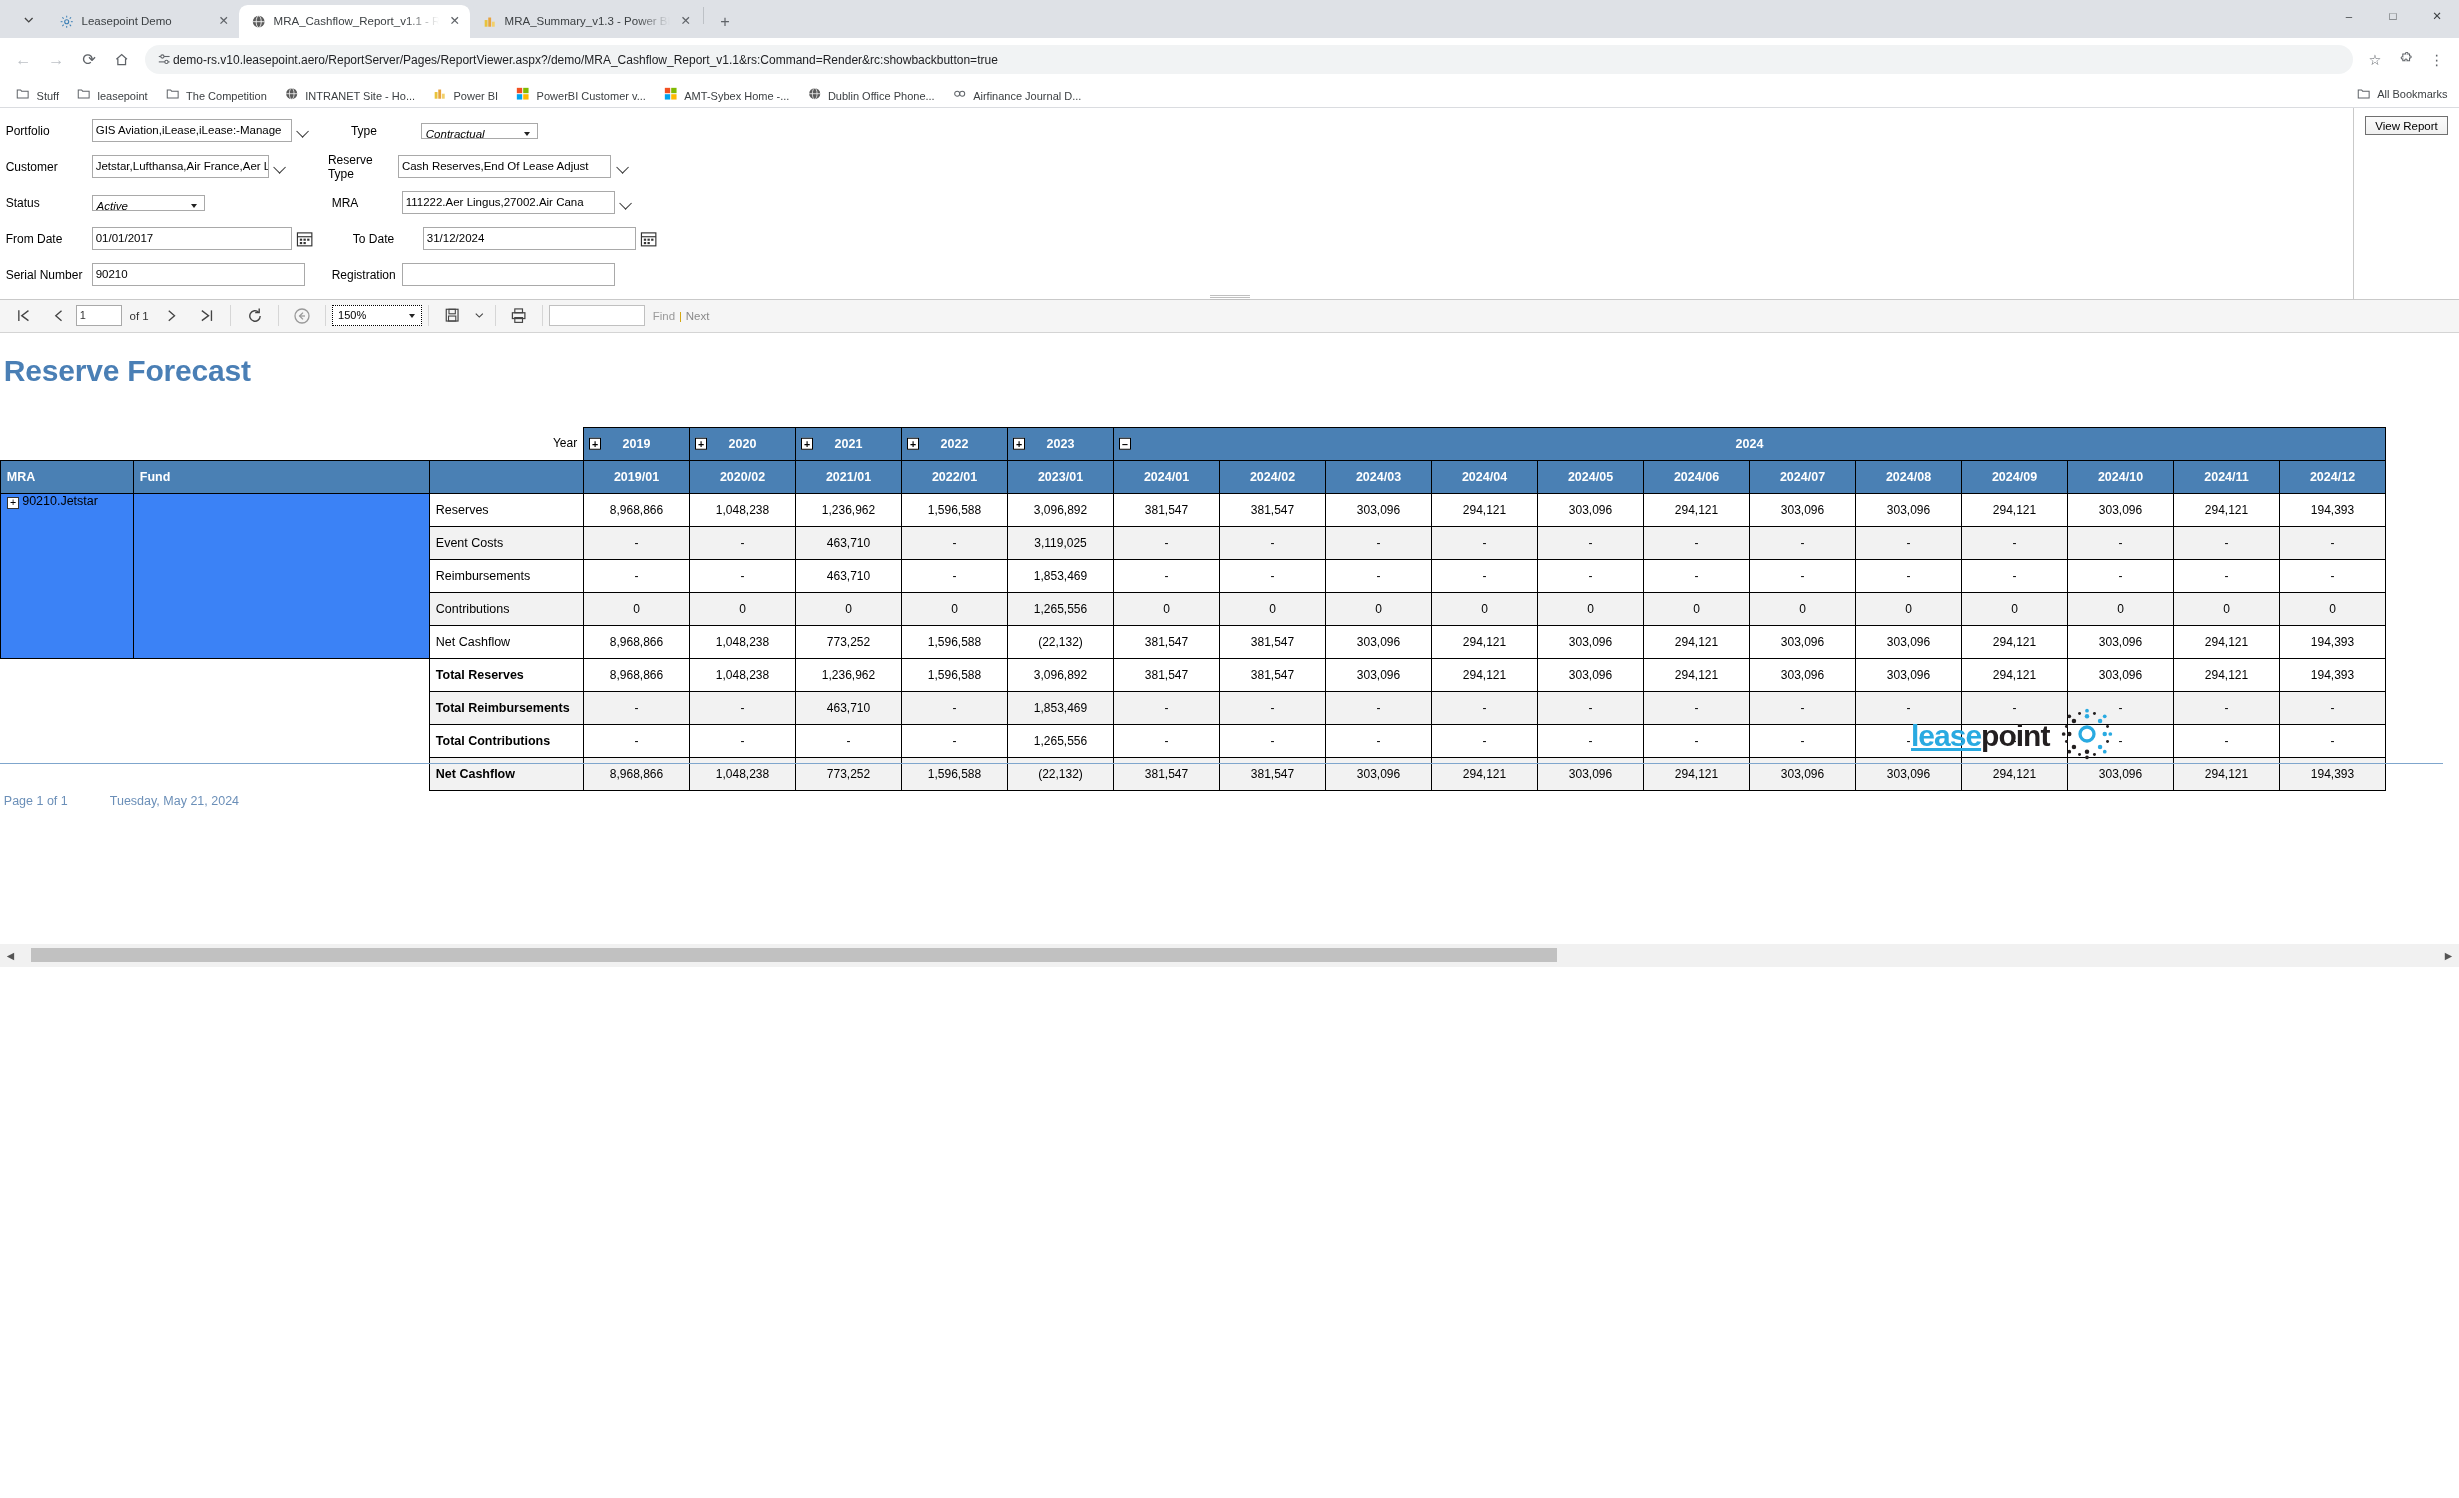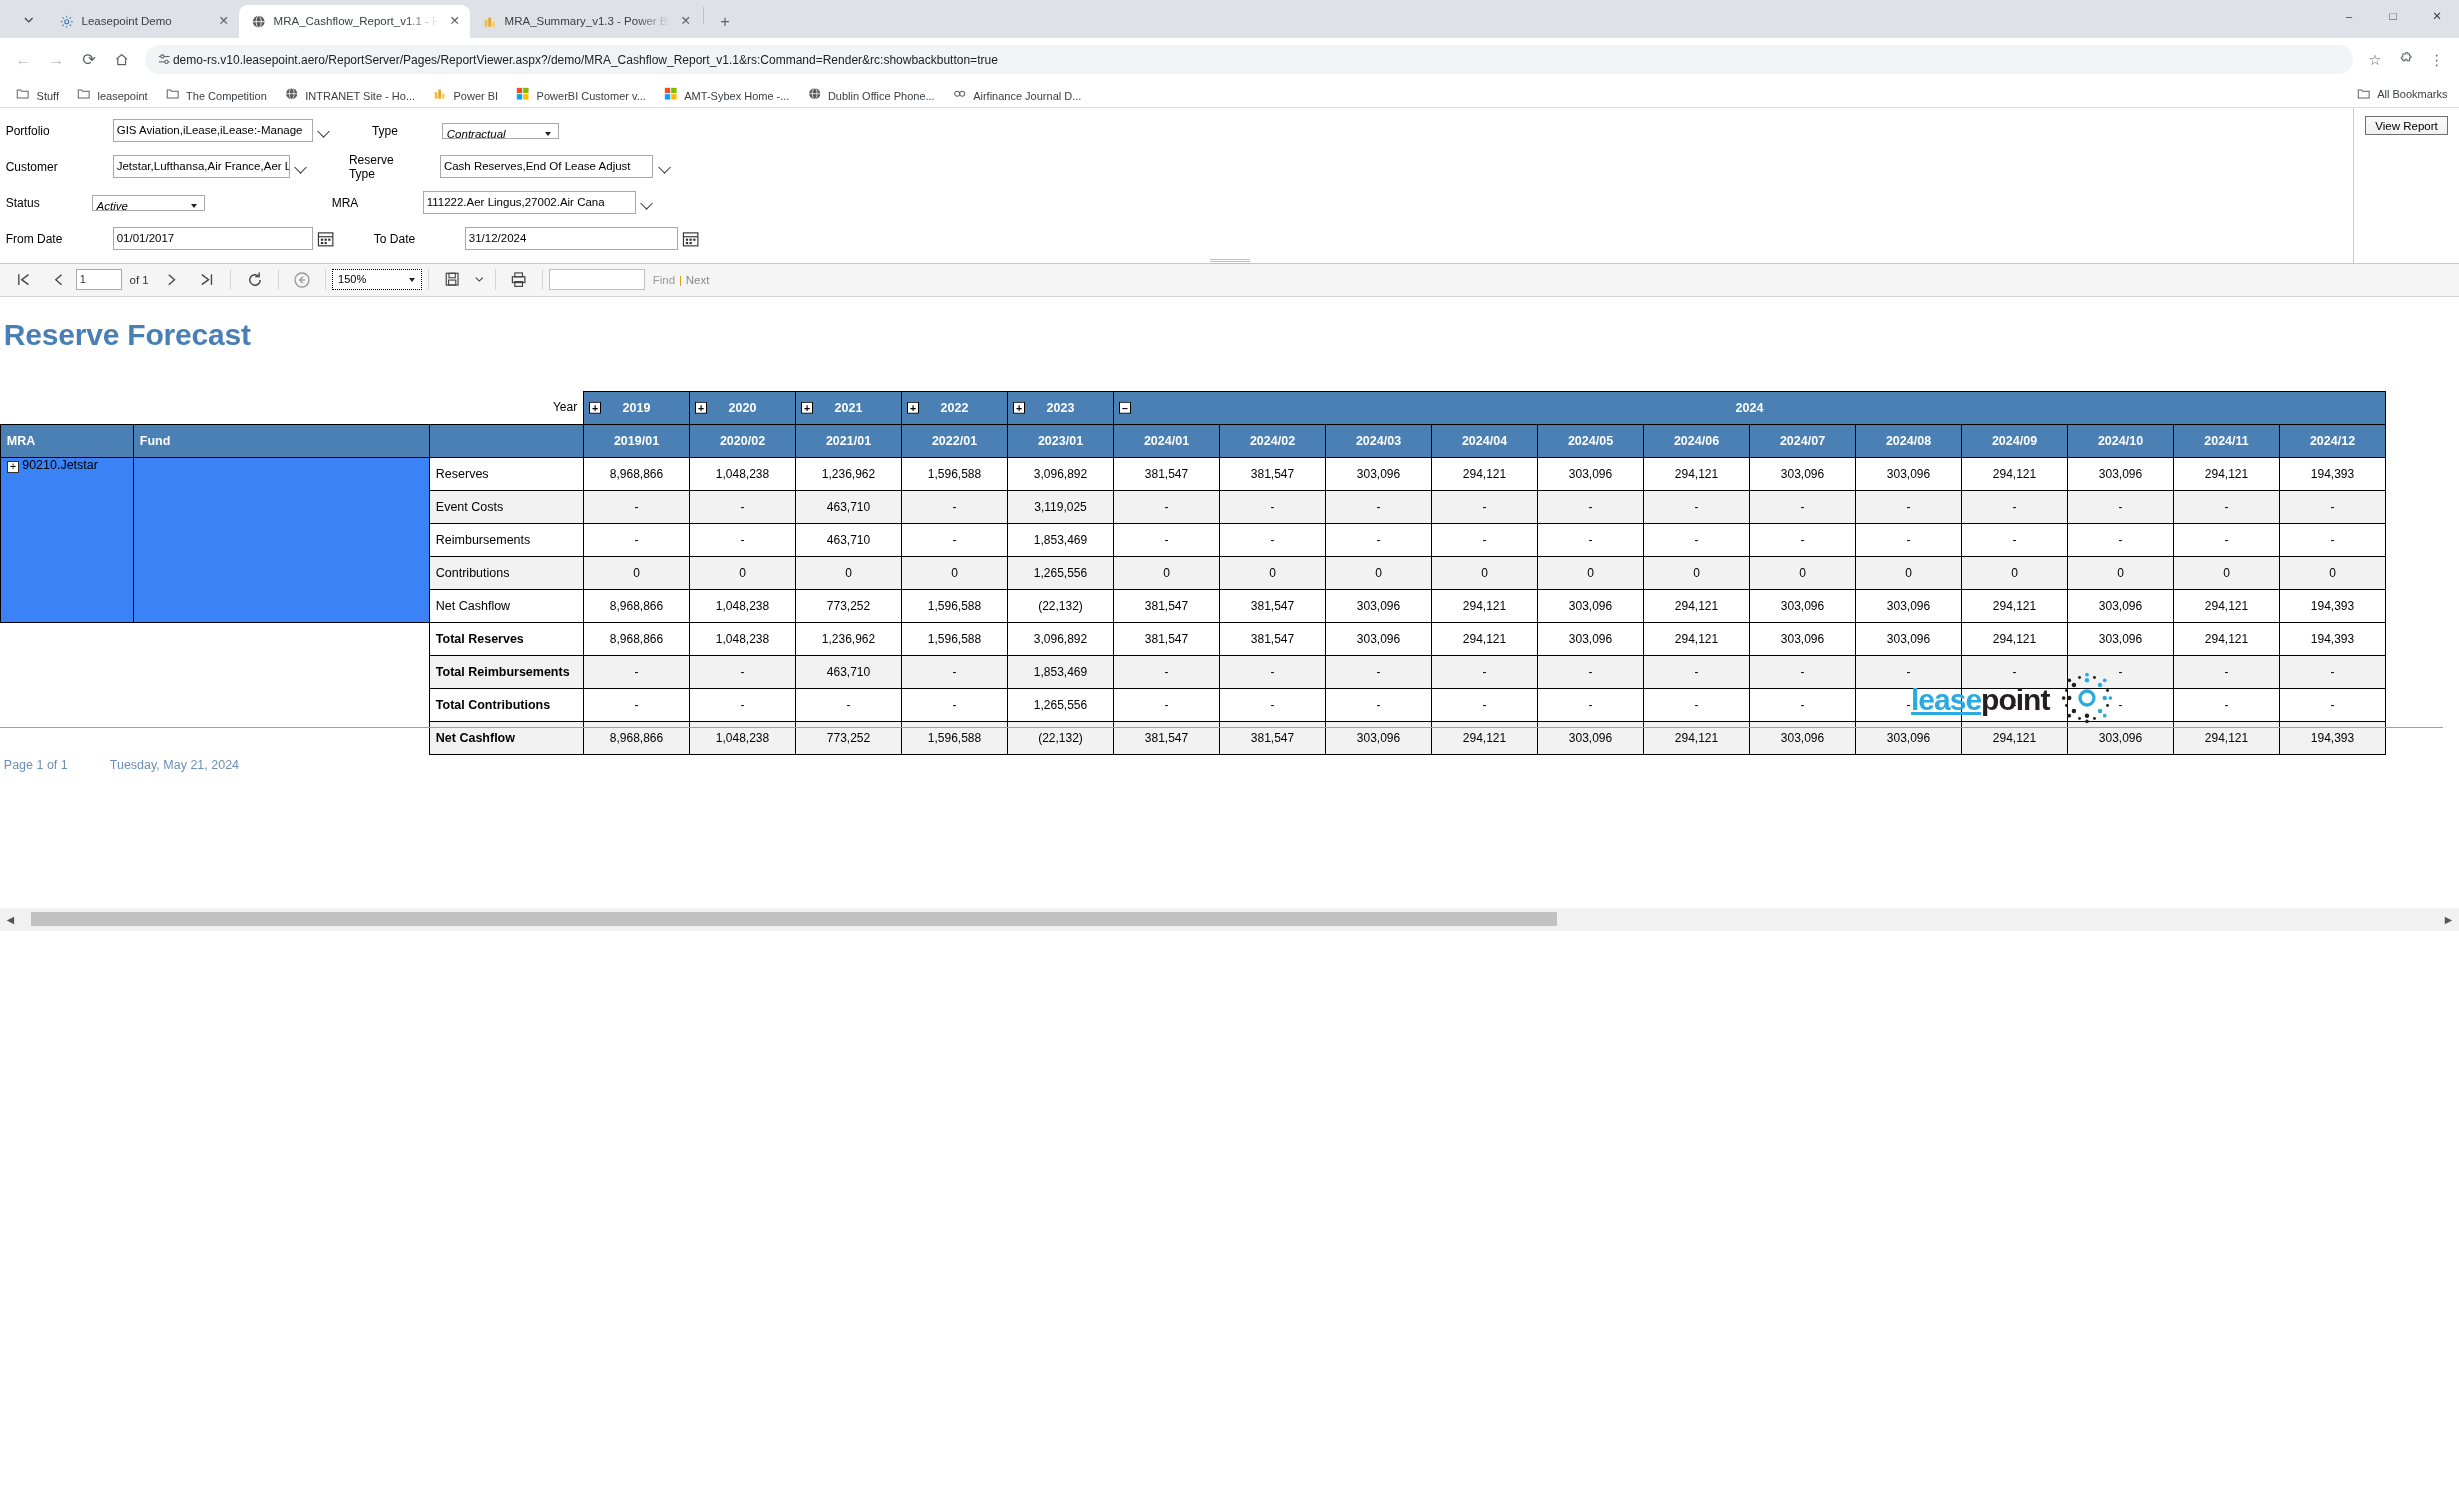--- a/index.html
+++ b/index.html
@@ -62,21 +62,21 @@
 
   
   .paramwrap { background:#ffffff; border-bottom: 1px solid #c9c9c9; position:relative; }
   .paramtable { padding: 4.8px 0 5.8px 3.8px; }
   .prow { display:flex; align-items:center; height: 36px; }
   .plabel { font-size: 12px; color:#000; width: 88px; padding-left: 1.9px; }
   .plabel.wide { width: 72px; }
   .pfield { display:flex; align-items:center; gap: 3.8px; }
   .ptext {
     height: 23px; border: 1px solid #a9a9a9; background:#fff; font-size:11.5px; color:#000;
-    padding: 0 2.9px; line-height: 21px; overflow:hidden; white-space:nowrap;margin-left:21px;
+    padding: 0 2.9px; line-height: 21px; overflow:hidden; white-space:nowrap;
   }
   .psel {
     height: 16px; border: 1px solid #a9a9a9; background:#fff; font-size:11.5px; color:#000;
     padding: 0 19px 0 3.8px; line-height: 21px; position:relative; white-space:nowrap;font-style:italic;
   }
   .psel::after{
     content:""; position:absolute; right:6.7px; top:8.6px;
     border-left:3.8px solid transparent;border-right:3.8px solid transparent;border-top:4.8px solid #222;
   }
   .dd-chev { width: 15.4px; height: 17.3px; position: relative; }
@@ -421,20 +421,30 @@
                 <rect x="7.8" y="9" width="2.4" height="2.2"></rect>
                 <rect x="11.6" y="9" width="2.4" height="2.2"></rect>
                 <rect x="4" y="12.5" width="2.4" height="2.2"></rect>
                 <rect x="7.8" y="12.5" width="2.4" height="2.2"></rect>
               </g>
             </svg>
         </div>
       </div>
     </div>
 
+    <div class="prow">
+      <div class="plabel">Serial Number</div>
+      <div class="pfield">
+        <div class="ptext" style="width:213px;">90210</div>
+      </div>
+      <div class="plabel wide" style="margin-left:25px;">Registration</div>
+      <div class="pfield">
+        <div class="ptext" style="width:213px;"></div>
+      </div>
+    </div>
   </div>
 
   <div class="viewreport-zone">
     <button class="viewreport-btn">View Report</button>
   </div>
   <div class="grip"></div>
 </div>
 
 <div class="rtoolbar">
   <div class="tbtn">

